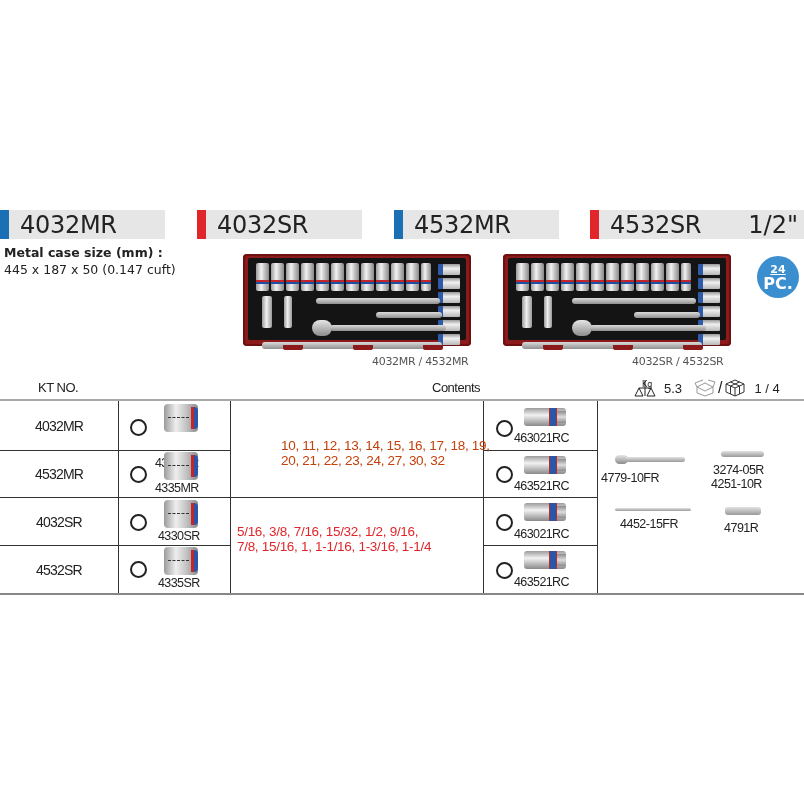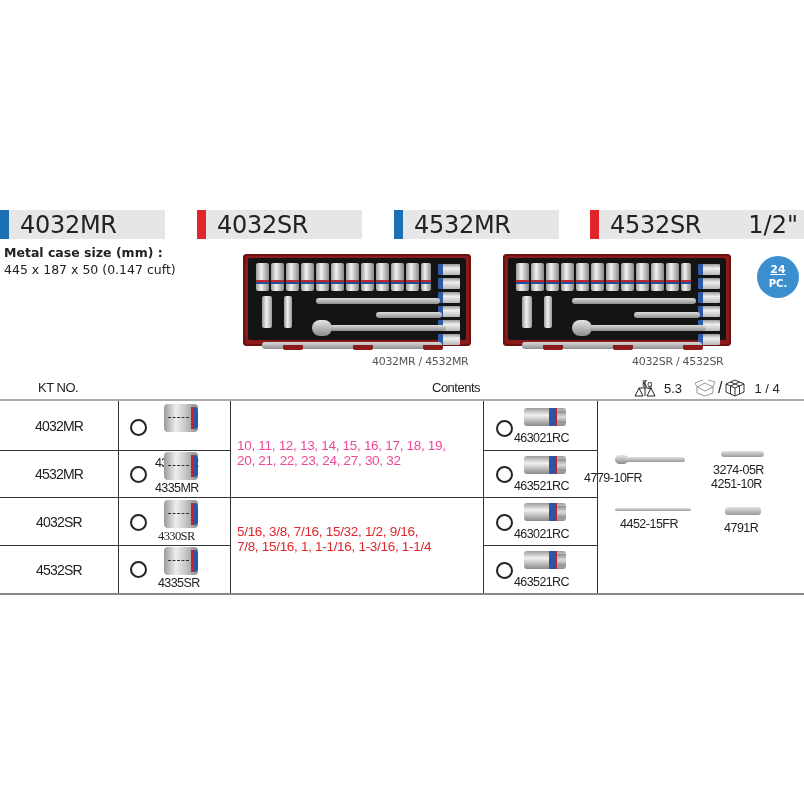--- a/index.html
+++ b/index.html
@@ -23,21 +23,21 @@
   .sock::after { content:""; position:absolute; left:0; right:0; top:17px; height:4px; background:linear-gradient(#c0262b 0 50%, #1f4fa3 50% 100%); }
   .side-col { position:absolute; right:6px; top:6px; width:22px; display:flex; flex-direction:column; gap:3px; }
   .side-sock { height:11px; background:linear-gradient(180deg,#9a9a9a,#efefef 40%,#b8b8b8); border-left:5px solid #2f5aa8; border-radius:1px; }
   .bar-tool { position:absolute; height:6px; background:linear-gradient(180deg,#dcdcdc,#8f8f8f); border-radius:3px; }
   .ratchet-head { position:absolute; width:20px; height:16px; border-radius:8px; background:linear-gradient(180deg,#e6e6e6,#8c8c8c); }
   .deep-sock { position:absolute; width:10px; height:32px; background:linear-gradient(90deg,#9a9a9a,#f0f0f0 45%,#9a9a9a); border-radius:2px; }
   .case-caption { position:absolute; font-size:11px; color:#555; font-family:"DejaVu Sans", sans-serif; letter-spacing:-0.3px; }
 
   .pc-badge { position:absolute; left:757px; top:256px; width:42px; height:42px; border-radius:50%; background:#3b8fcf; color:#fff; text-align:center; font-family:"DejaVu Sans", sans-serif; font-weight:bold; }
   .pc-badge .n { display:block; font-size:11px; line-height:15px; margin-top:6px;text-decoration:underline; }
-  .pc-badge .u { display:block; font-size:10px; line-height:13px; }
+  .pc-badge .u { display:block; font-size:16px; line-height:13px; }
 
   
   .th { position:absolute; top:380px; font-size:13px; color:#222; letter-spacing:-0.5px; }
   .stats { position:absolute; top:378px; left:632px; display:flex; align-items:center; gap:6px; font-size:13px; color:#222; }
   .stats svg { display:block; }
 
   .hline { position:absolute; left:0; width:804px; height:2px; background:#a9a9a9; }
   .vline { position:absolute; width:1px; background:#333; }
   .rline { position:absolute; height:1px; background:#333; }
 
@@ -45,21 +45,21 @@
   .ring { position:absolute; width:13px; height:13px; border:2px solid #222; border-radius:50%; }
   .part-code { position:absolute; font-size:12.5px; color:#222; letter-spacing:-0.6px; }
   .big-sock { position:absolute; width:34px; height:28px; border-radius:4px; background:linear-gradient(90deg,#9b9b9b,#eeeeee 35%,#c4c4c4 65%,#8a8a8a); }
   .big-sock::after { content:""; position:absolute; right:0; top:3px; width:7px; height:22px; border-radius:0 4px 4px 0; background:linear-gradient(90deg,#c0262b 0 45%, #2c55a6 45% 100%); }
   .big-sock::before { content:""; position:absolute; left:4px; right:9px; top:13px; height:1px; border-top:1px dashed #333; }
   .long-sock { position:absolute; width:42px; height:18px; border-radius:3px; background:linear-gradient(180deg,#9b9b9b,#f2f2f2 40%,#bdbdbd 70%,#8a8a8a); }
   .long-sock::after { content:""; position:absolute; left:25px; top:0; width:6px; height:18px; background:#2c55a6; border-left:1px solid #c0262b; border-right:1px solid #c0262b; }
   .long-sock::before { content:""; position:absolute; left:31px; top:3px; width:11px; height:12px; background:linear-gradient(180deg,#8c8c8c,#dcdcdc,#8c8c8c); }
 
   .contents { position:absolute; left:237px; font-size:13.5px; line-height:15px; letter-spacing:-0.3px; }
-  .contents.blue { color:#ec4899; }
+  .contents.blue { color:#c2410c;margin-left:44px; }
   .contents.red { color:#e0262b; }
 
   .acc-code { position:absolute; font-size:12.5px; color:#222; letter-spacing:-0.5px; }
   .acc-img { position:absolute; height:5px; background:linear-gradient(180deg,#e2e2e2,#9a9a9a); border-radius:3px; }
 </style>
 </head>
 <body>
 
 <div class="hbar" style="left:0; width:165px;">
   <div class="accent" style="background:#1a6fb5;"></div>
@@ -239,21 +239,21 @@
   <div class="part-code" style="left:155px; top:481px;">4335MR</div>
   <div class="ring" style="left:496px; top:466px;"></div>
   <div class="long-sock" style="left:524px; top:456px;"></div>
   <div class="part-code" style="left:514px; top:479px;">463521RC</div>
 </div>
 
 <div>
   <div class="kt" style="top:514px;">4032SR</div>
   <div class="ring" style="left:130px; top:514px;"></div>
   <div class="big-sock" style="left:164px; top:500px;"></div>
-  <div class="part-code" style="left:158px; top:529px;font-family:Liberation Serif, serif;">4330SR</div>
+  <div class="part-code" style="left:158px; top:529px;">4330SR</div>
   <div class="ring" style="left:496px; top:514px;"></div>
   <div class="long-sock" style="left:524px; top:503px;"></div>
   <div class="part-code" style="left:514px; top:527px;">463021RC</div>
 </div>
 
 <div>
   <div class="kt" style="top:562px;">4532SR</div>
   <div class="ring" style="left:130px; top:561px;"></div>
   <div class="big-sock" style="left:164px; top:547px;"></div>
   <div class="part-code" style="left:158px; top:576px;">4335SR</div>
@@ -267,21 +267,21 @@
   <div>20, 21, 22, 23, 24, 27, 30, 32</div>
 </div>
 <div class="contents red" style="top:524px;">
   <div>5/16, 3/8, 7/16, 15/32, 1/2, 9/16,</div>
   <div>7/8, 15/16, 1, 1-1/16, 1-3/16, 1-1/4</div>
 </div>
 
 <div>
   <div class="ratchet-head" style="left:615px; top:455px; width:13px; height:9px;"></div>
   <div class="acc-img" style="left:625px; top:457px; width:60px;"></div>
-  <div class="acc-code" style="left:584px; top:471px;">4779-10FR</div>
+  <div class="acc-code" style="left:601px; top:471px;">4779-10FR</div>
 </div>
 <div>
   <div class="acc-img" style="left:721px; top:451px; width:43px; height:6px;"></div>
   <div class="acc-code" style="left:713px; top:463px;">3274-05R</div>
   <div class="acc-code" style="left:711px; top:477px;">4251-10R</div>
 </div>
 <div>
   <div class="acc-img" style="left:615px; top:508px; width:76px; height:3px;"></div>
   <div class="acc-code" style="left:620px; top:517px;">4452-15FR</div>
 </div>

